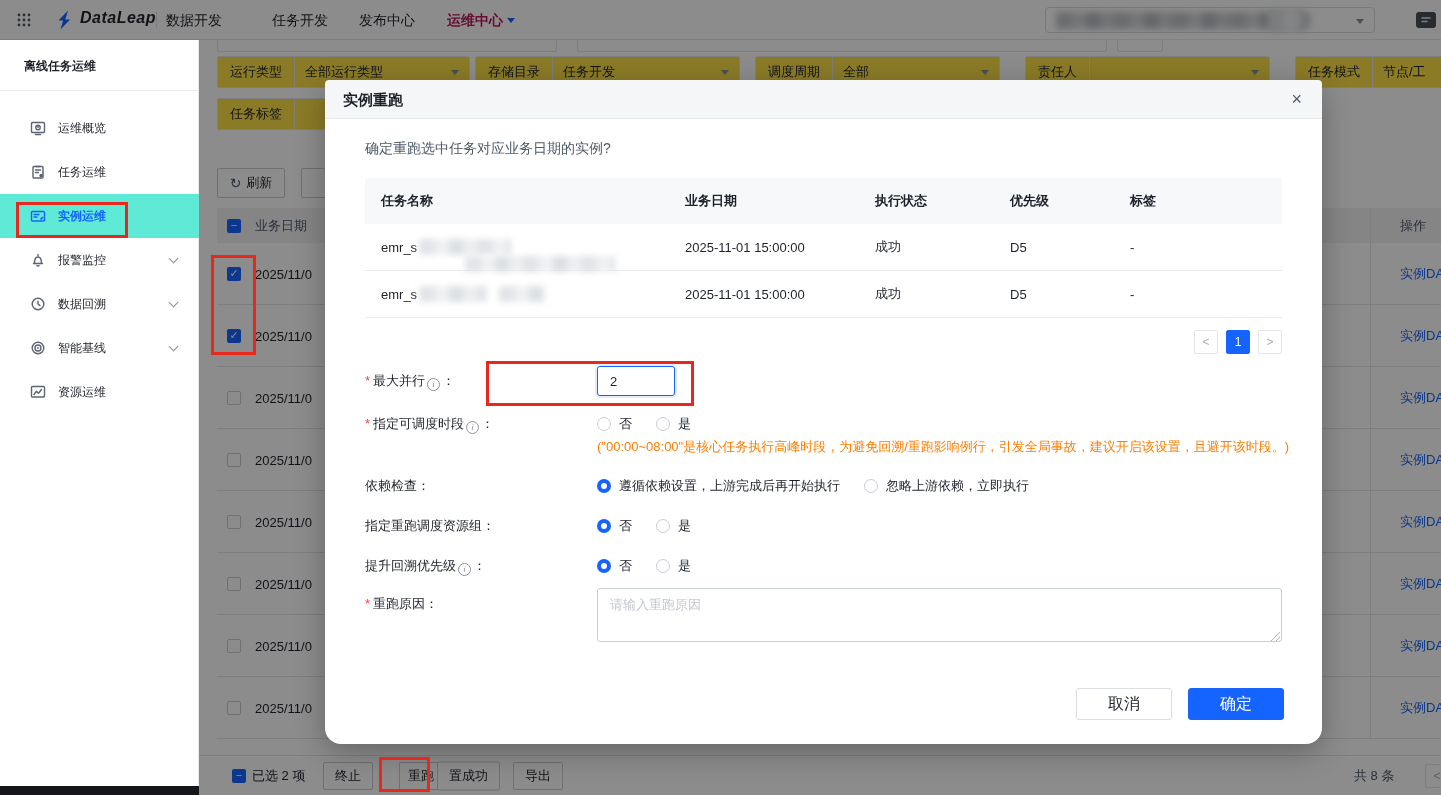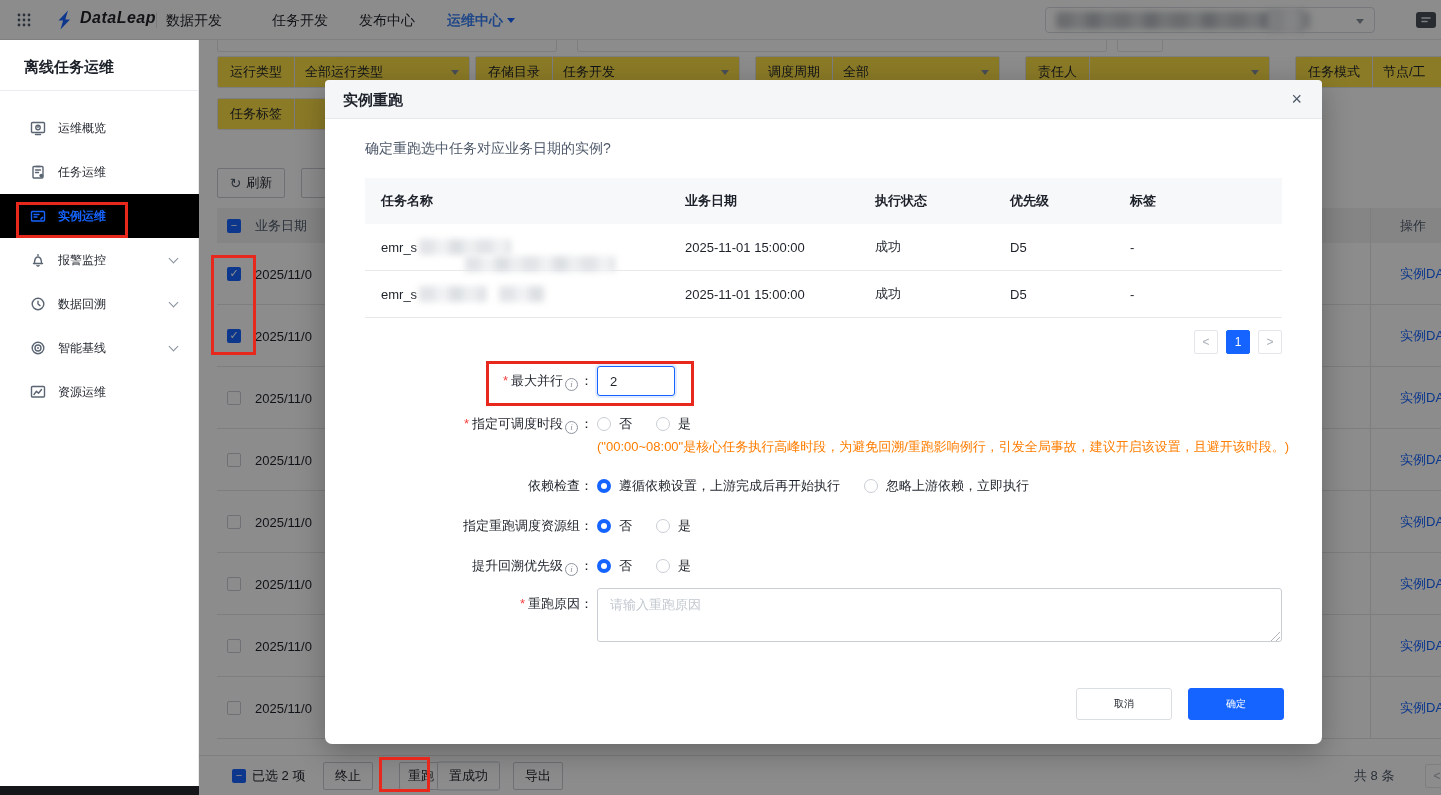--- a/index.html
+++ b/index.html
@@ -3,41 +3,41 @@
 <meta charset="utf-8">
 <style>
   html,body{margin:0;padding:0;background:#555;}
   *{box-sizing:border-box;}
   #screen{position:relative;width:1441px;height:795px;background:#fff;overflow:hidden;
     font-family:"Liberation Sans","DejaVu Sans",sans-serif;color:#1d2129;}
 
   
   .topbar{position:absolute;left:0;top:0;width:1441px;height:40px;background:#fff;border-bottom:1px solid #e8e9eb;z-index:1;}
   .topbar .item{position:absolute;top:0;height:40px;line-height:40px;font-size:14px;color:#1d2129;white-space:nowrap;}
-  .topbar .navactive{color:#3b82f6;font-weight:600;}
+  .topbar .navactive{color:#be185d;font-weight:600;}
   .brand{position:absolute;left:80px;top:9px;font-size:16px;font-weight:700;font-style:italic;color:#20242b;letter-spacing:.5px;}
   .vdiv{position:absolute;top:12px;width:1px;height:16px;background:#e0e2e6;}
   .caret{display:inline-block;width:0;height:0;border-left:4px solid transparent;border-right:4px solid transparent;border-top:5px solid #86909c;vertical-align:middle;}
   .topsel{position:absolute;left:1045px;top:7px;width:330px;height:26px;border:1px solid #d9dbe0;border-radius:4px;background:#fff;}
   .topsel .caret{position:absolute;right:10px;top:11px;}
   .docicon{position:absolute;left:1416px;top:11px;}
 
   
   .redact{display:inline-block;border-radius:2px;filter:blur(3px);
     background:repeating-linear-gradient(90deg,#c3c6ca 0 16px,#d4d7da 16px 30px,#b9bdc2 30px 44px,#cfd2d5 44px 58px);}
   .redact.light{background:repeating-linear-gradient(90deg,#e2e4e7 0 16px,#f0f1f3 16px 30px,#dde0e3 30px 44px,#eceef0 44px 58px);}
 
   
   .sidebar{position:absolute;left:0;top:40px;width:199px;height:755px;background:#fff;border-right:1px solid #e8e9eb;z-index:2;}
-  .sb-title{position:absolute;left:24px;top:18px;font-size:15px;font-weight:700;color:#1d2129;}
+  .sb-title{position:absolute;left:24px;top:18px;font-size:12px;font-weight:700;color:#1d2129;}
   .sb-div{position:absolute;left:0;top:50px;width:199px;height:1px;background:#ececf0;}
   .sb-menu{position:absolute;left:0;top:66px;width:199px;}
   .sitem{height:44px;display:flex;align-items:center;padding:0 14px 0 30px;gap:12px;font-size:12px;color:#1d2129;position:relative;cursor:pointer;}
   .sitem .ic{color:#5a6472;display:flex;}
-  .sitem.active{background:#000000;color:#1664ff;font-weight:600;}
+  .sitem.active{background:#5eead4;color:#1664ff;font-weight:600;}
   .sitem.active .ic{color:#1664ff;}
   .chev{position:absolute;right:22px;top:17px;width:7px;height:7px;border-right:1.5px solid #86909c;border-bottom:1.5px solid #86909c;transform:rotate(45deg);}
   .sb-strip{position:absolute;left:0;top:786px;width:199px;height:9px;background:#141619;z-index:3;}
 
   
   .content{position:absolute;left:199px;top:40px;width:1242px;height:755px;background:#fff;overflow:hidden;z-index:1;}
   .ghostbox{position:absolute;border:1px solid #e5e6eb;border-radius:2px;height:28px;top:-16px;background:#fff;}
   .fgroup{position:absolute;top:16px;height:32px;border:1px solid #e5e6eb;border-radius:2px;background:#fde047;display:flex;align-items:center;font-size:13px;}
   .fgroup .flabel{padding:0 12px;color:#1d2129;white-space:nowrap;}
   .fgroup .fdiv{width:1px;height:30px;background:#e5e6eb;}
@@ -55,53 +55,53 @@
   .cb.on{background:#1664ff;}
   .cb.ind{background:#1664ff;}
   .cb.off{background:#fff;border:1px solid #c9cdd4;}
   .bbar{position:absolute;left:0;right:0;top:715px;height:40px;background:#fff;border-top:1px solid #e5e6eb;font-size:13px;}
   .pagebox{display:inline-flex;align-items:center;justify-content:center;width:24px;height:24px;border:1px solid #e5e6eb;border-radius:2px;background:#fff;color:#a9aeb8;font-size:12px;}
 
   
   .dim{position:absolute;background:rgba(0,0,0,0.45);z-index:40;}
 
   
-  .modal{position:absolute;left:325px;top:80px;width:997px;height:664px;background:#fff;border-radius:7px;
+  .modal{position:absolute;left:325px;top:80px;width:997px;height:664px;background:#fff;border-radius:16px;
     box-shadow:0 8px 30px rgba(0,0,0,.28);z-index:100;}
   .mhead{position:absolute;left:0;top:0;width:100%;height:39px;background:#f5f6f8;border-bottom:1px solid #e8e9eb;border-radius:4px 4px 0 0;}
   .mtitle{position:absolute;left:18px;top:0;line-height:39px;font-size:15px;font-weight:700;color:#1d2129;}
   .mclose{position:absolute;right:20px;top:7px;font-size:18px;color:#4e5969;cursor:pointer;line-height:24px;}
   .mprompt{position:absolute;left:40px;top:60px;font-size:14px;color:#42495355;color:#4e5969;}
   .mtable{position:absolute;left:40px;top:98px;width:917px;font-size:13px;}
   .mth{position:relative;height:46px;background:#f7f8fa;font-weight:700;color:#1d2129;}
   .mtr{position:relative;height:47px;border-bottom:1px solid #e8e9eb;color:#1d2129;}
   .c-name{left:16px;}.c-date{left:320px;}.c-status{left:510px;}.c-prio{left:645px;}.c-tag{left:765px;}
   .mpage{position:absolute;right:40px;top:250px;display:flex;gap:8px;align-items:center;}
   .mpage .cur{background:#1664ff;border-color:#1664ff;color:#fff;}
   .frow{position:absolute;left:40px;right:40px;display:flex;align-items:flex-start;font-size:13px;}
-  .flab{width:228px;text-align:right;line-height:20px;color:#1d2129;white-space:nowrap;}
+  .flab{width:228px;line-height:20px;color:#1d2129;white-space:nowrap;}
   .fctl{margin-left:4px;display:flex;align-items:center;gap:8px;line-height:20px;}
   .req{color:#f53f3f;margin-right:3px;}
   .info{display:inline-flex;align-items:center;justify-content:center;width:13px;height:13px;border:1px solid #8d939e;border-radius:50%;
     font-size:9px;color:#8d939e;vertical-align:-2px;margin:0 2px;font-style:italic;font-family:"Liberation Serif",serif;}
   .radio{width:14px;height:14px;border-radius:50%;flex:none;}
   .radio.sel{border:4.5px solid #1664ff;background:#fff;}
   .radio.un{border:1px solid #c9cdd4;background:#fff;}
   .ropt{display:flex;align-items:center;gap:8px;cursor:pointer;}
   .minput{width:78px;height:30px;border:1px solid #1664ff;border-radius:3px;box-shadow:0 0 0 2px rgba(22,100,255,.12);
     padding:0 12px;font-size:13px;color:#1d2129;font-family:inherit;outline:none;}
   .note{position:absolute;left:272px;top:358px;font-size:13px;color:#ff7d00;white-space:nowrap;}
   .mta{position:absolute;left:272px;top:508px;width:685px;height:54px;border:1px solid #c9cdd4;border-radius:3px;
     padding:7px 12px;font-size:13px;font-family:inherit;color:#1d2129;resize:none;outline:none;}
   .mta::placeholder{color:#c2c7cf;}
   .tahandle{position:absolute;left:945px;top:551px;width:10px;height:10px;
     background:repeating-linear-gradient(-45deg,transparent 0 2.5px,#b0b4ba 2.5px 3.5px);
     clip-path:polygon(100% 0,100% 100%,0 100%);}
   .mbtn{position:absolute;top:608px;width:96px;height:32px;display:flex;align-items:center;justify-content:center;
-    border-radius:3px;font-size:10px;cursor:pointer;}
+    border-radius:3px;font-size:16px;cursor:pointer;}
   .mbtn.cancel{left:751px;border:1px solid #dadde2;background:#fff;color:#1d2129;}
   .mbtn.ok{left:863px;background:#1664ff;color:#fff;border:1px solid #1664ff;}
 
   
   .hl{position:absolute;border:3px solid #e8271d;z-index:200;pointer-events:none;}
 </style>
 </head>
 <body>
 
 <div id="screen">

